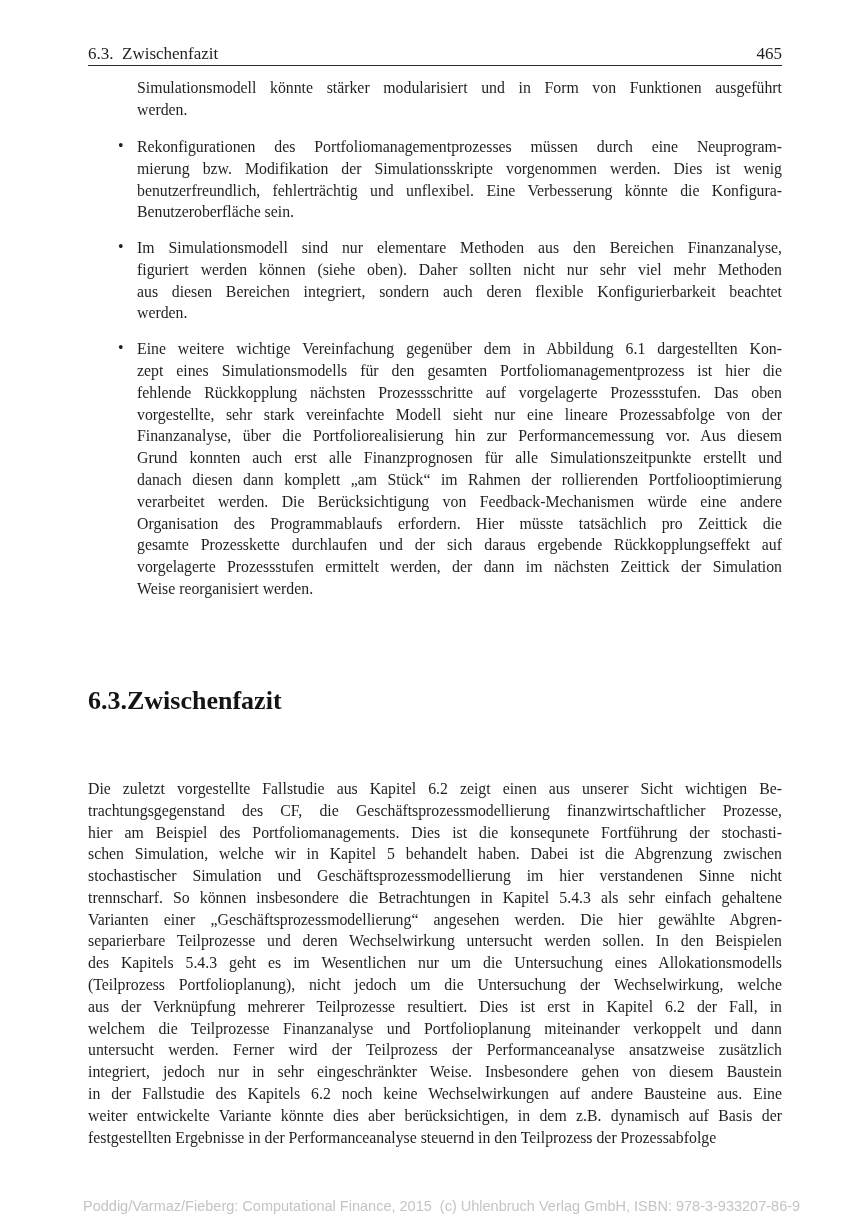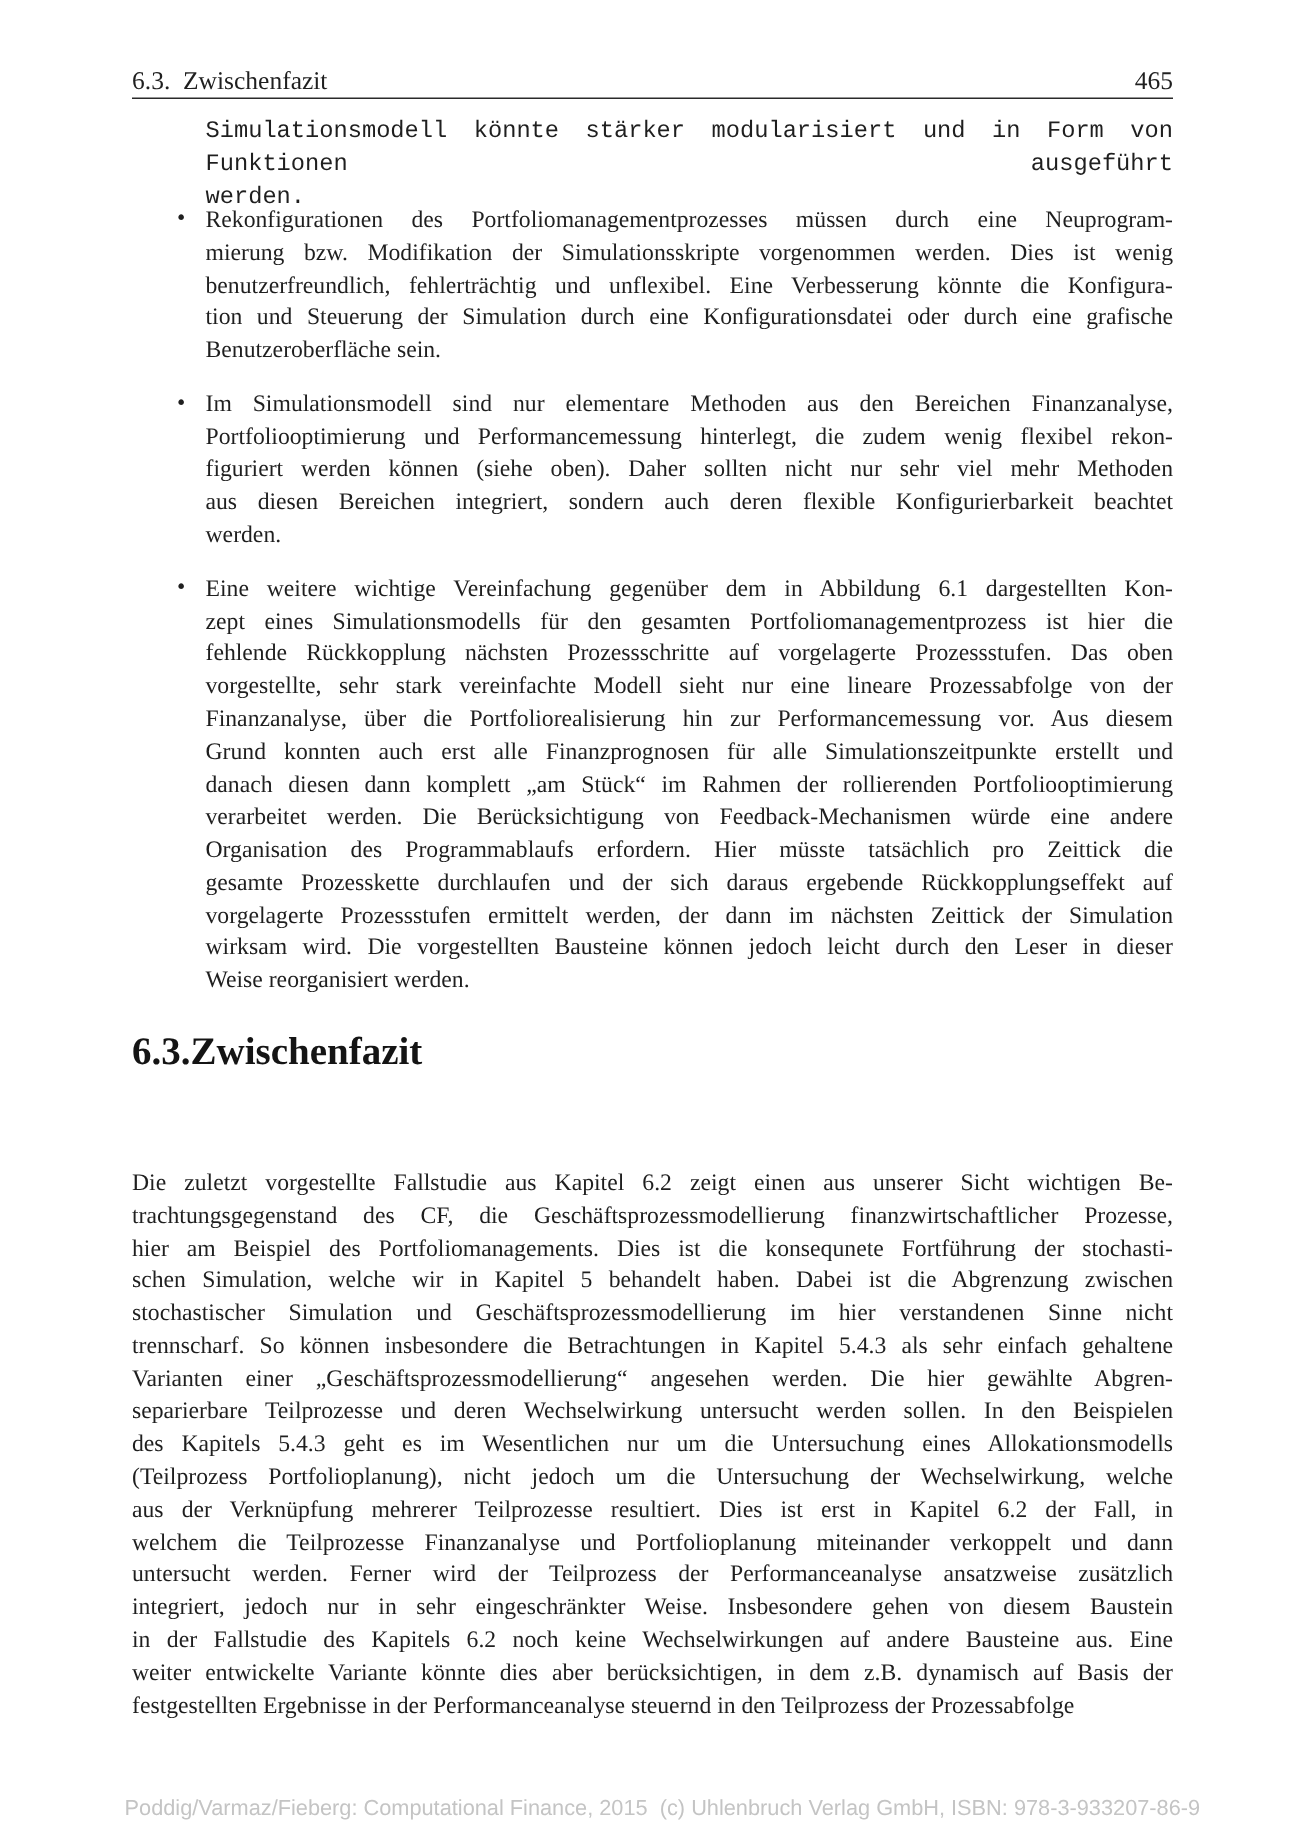--- a/index.html
+++ b/index.html
@@ -32,21 +32,20 @@
     line-height: 21.78px;
     text-align: justify;
     text-align-last: justify;
   }
   .tline.tline-last { text-align-last: left; }
   .cont-para {
     position: absolute;
     top: 77px; left: 137px;
     width: 645px;
     margin: 0;
-    font-family: Liberation Mono, monospace;
   }
   .bullet-list {
     position: absolute;
     top: 136px; left: 88px;
     width: 694px;
     margin: 0; padding: 0;
     list-style: none;
   }
   .bullet-item {
     position: relative;
@@ -102,49 +101,46 @@
         <div class="tline tline-last">werden.</div>
       </div>
 
     <ul class="bullet-list">
       <li class="bullet-item">
         <span class="bullet-marker">•</span>
         <div class="bullet-text">
             <div class="tline">Rekonfigurationen des Portfoliomanagementprozesses müssen durch eine Neuprogram-</div>
             <div class="tline">mierung bzw. Modifikation der Simulationsskripte vorgenommen werden. Dies ist wenig</div>
             <div class="tline">benutzerfreundlich, fehlerträchtig und unflexibel. Eine Verbesserung könnte die Konfigura-</div>
-            <div class="tline">tion und Steuerung der Simulation durch eine Konfigurationsdatei oder durch eine grafische</div>
             <div class="tline tline-last">Benutzeroberfläche sein.</div>
           </div>
       </li>
       <li class="bullet-item">
         <span class="bullet-marker">•</span>
         <div class="bullet-text">
             <div class="tline">Im Simulationsmodell sind nur elementare Methoden aus den Bereichen Finanzanalyse,</div>
-            <div class="tline">Portfoliooptimierung und Performancemessung hinterlegt, die zudem wenig flexibel rekon-</div>
             <div class="tline">figuriert werden können (siehe oben). Daher sollten nicht nur sehr viel mehr Methoden</div>
             <div class="tline">aus diesen Bereichen integriert, sondern auch deren flexible Konfigurierbarkeit beachtet</div>
             <div class="tline tline-last">werden.</div>
           </div>
       </li>
       <li class="bullet-item">
         <span class="bullet-marker">•</span>
         <div class="bullet-text">
             <div class="tline">Eine weitere wichtige Vereinfachung gegenüber dem in Abbildung 6.1 dargestellten Kon-</div>
             <div class="tline">zept eines Simulationsmodells für den gesamten Portfoliomanagementprozess ist hier die</div>
             <div class="tline">fehlende Rückkopplung nächsten Prozessschritte auf vorgelagerte Prozessstufen. Das oben</div>
             <div class="tline">vorgestellte, sehr stark vereinfachte Modell sieht nur eine lineare Prozessabfolge von der</div>
             <div class="tline">Finanzanalyse, über die Portfoliorealisierung hin zur Performancemessung vor. Aus diesem</div>
             <div class="tline">Grund konnten auch erst alle Finanzprognosen für alle Simulationszeitpunkte erstellt und</div>
             <div class="tline">danach diesen dann komplett „am Stück“ im Rahmen der rollierenden Portfoliooptimierung</div>
             <div class="tline">verarbeitet werden. Die Berücksichtigung von Feedback-Mechanismen würde eine andere</div>
             <div class="tline">Organisation des Programmablaufs erfordern. Hier müsste tatsächlich pro Zeittick die</div>
             <div class="tline">gesamte Prozesskette durchlaufen und der sich daraus ergebende Rückkopplungseffekt auf</div>
             <div class="tline">vorgelagerte Prozessstufen ermittelt werden, der dann im nächsten Zeittick der Simulation</div>
-            <div class="tline">wirksam wird. Die vorgestellten Bausteine können jedoch leicht durch den Leser in dieser</div>
             <div class="tline tline-last">Weise reorganisiert werden.</div>
           </div>
       </li>
     </ul>
 
     <h1 class="section-heading">
       <span class="section-number">6.3.</span><span>Zwischenfazit</span>
     </h1>
 
     <div class="body-para">

